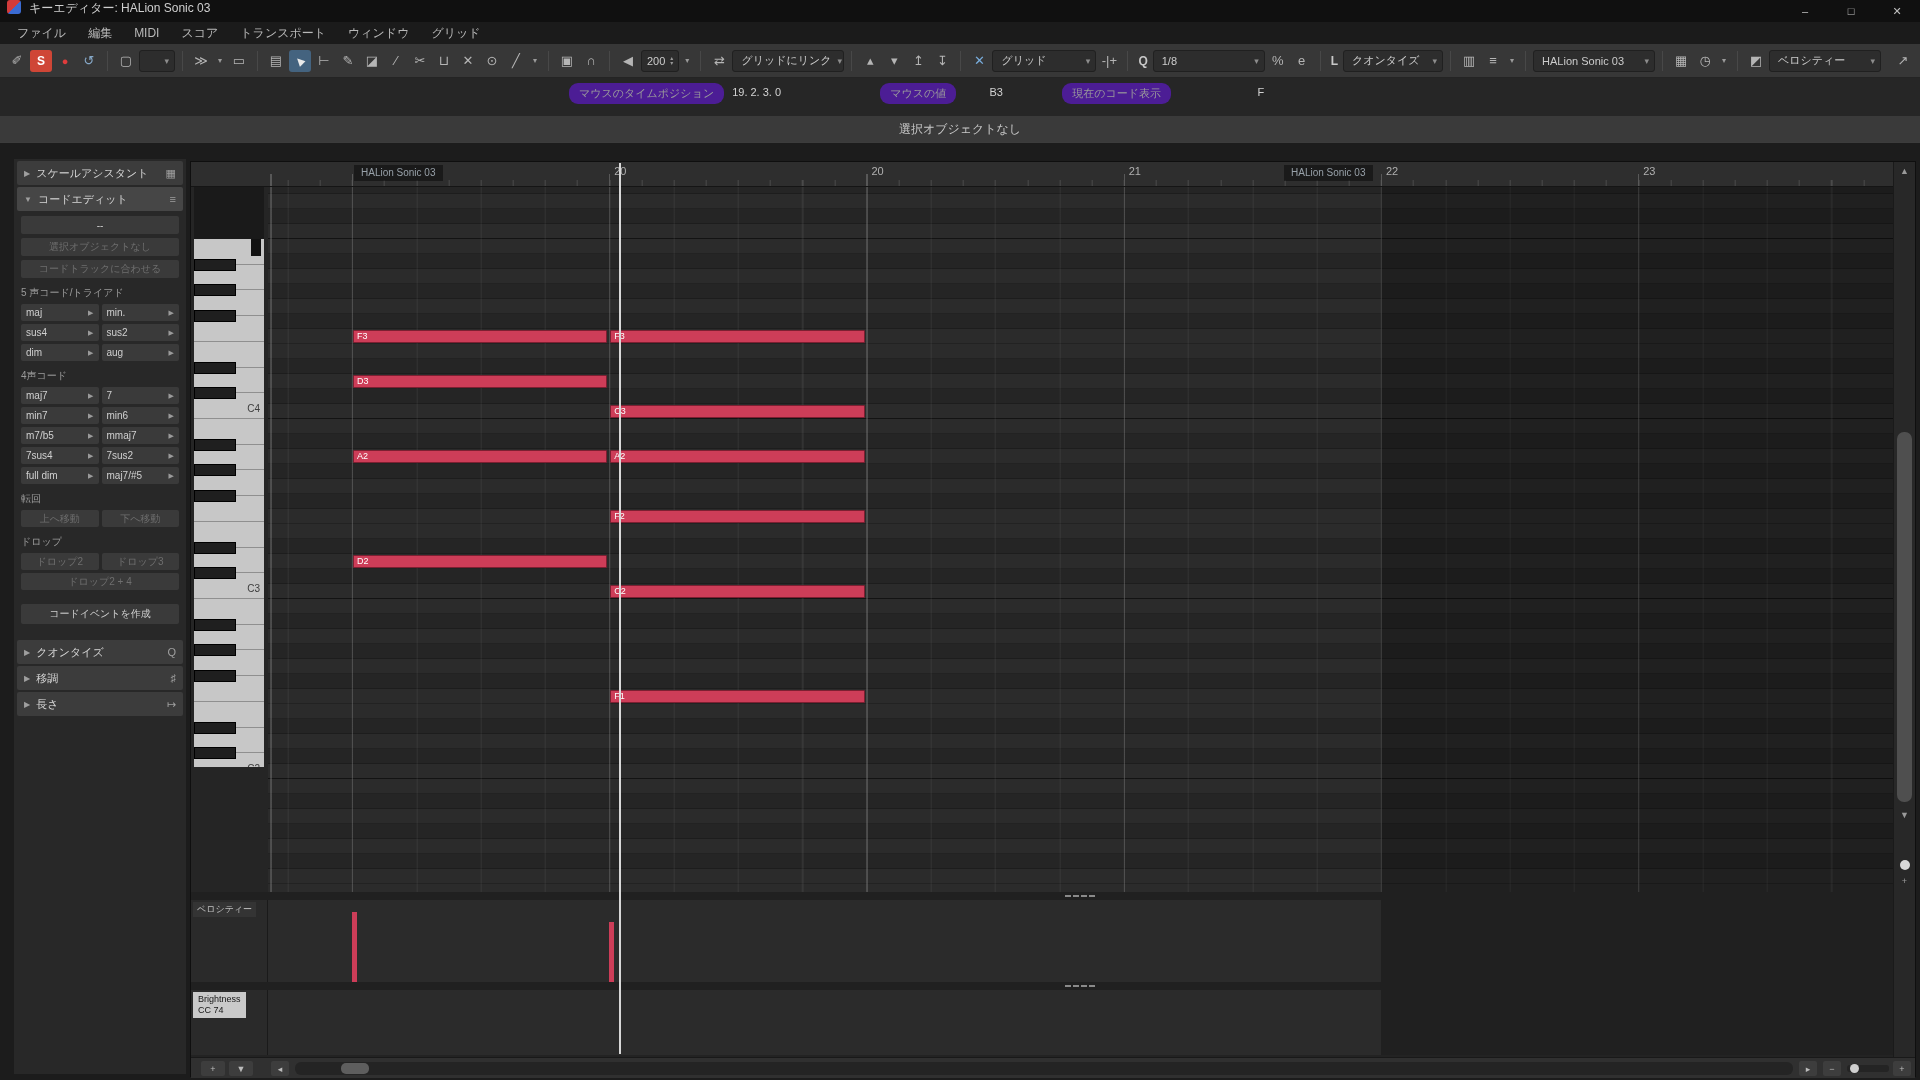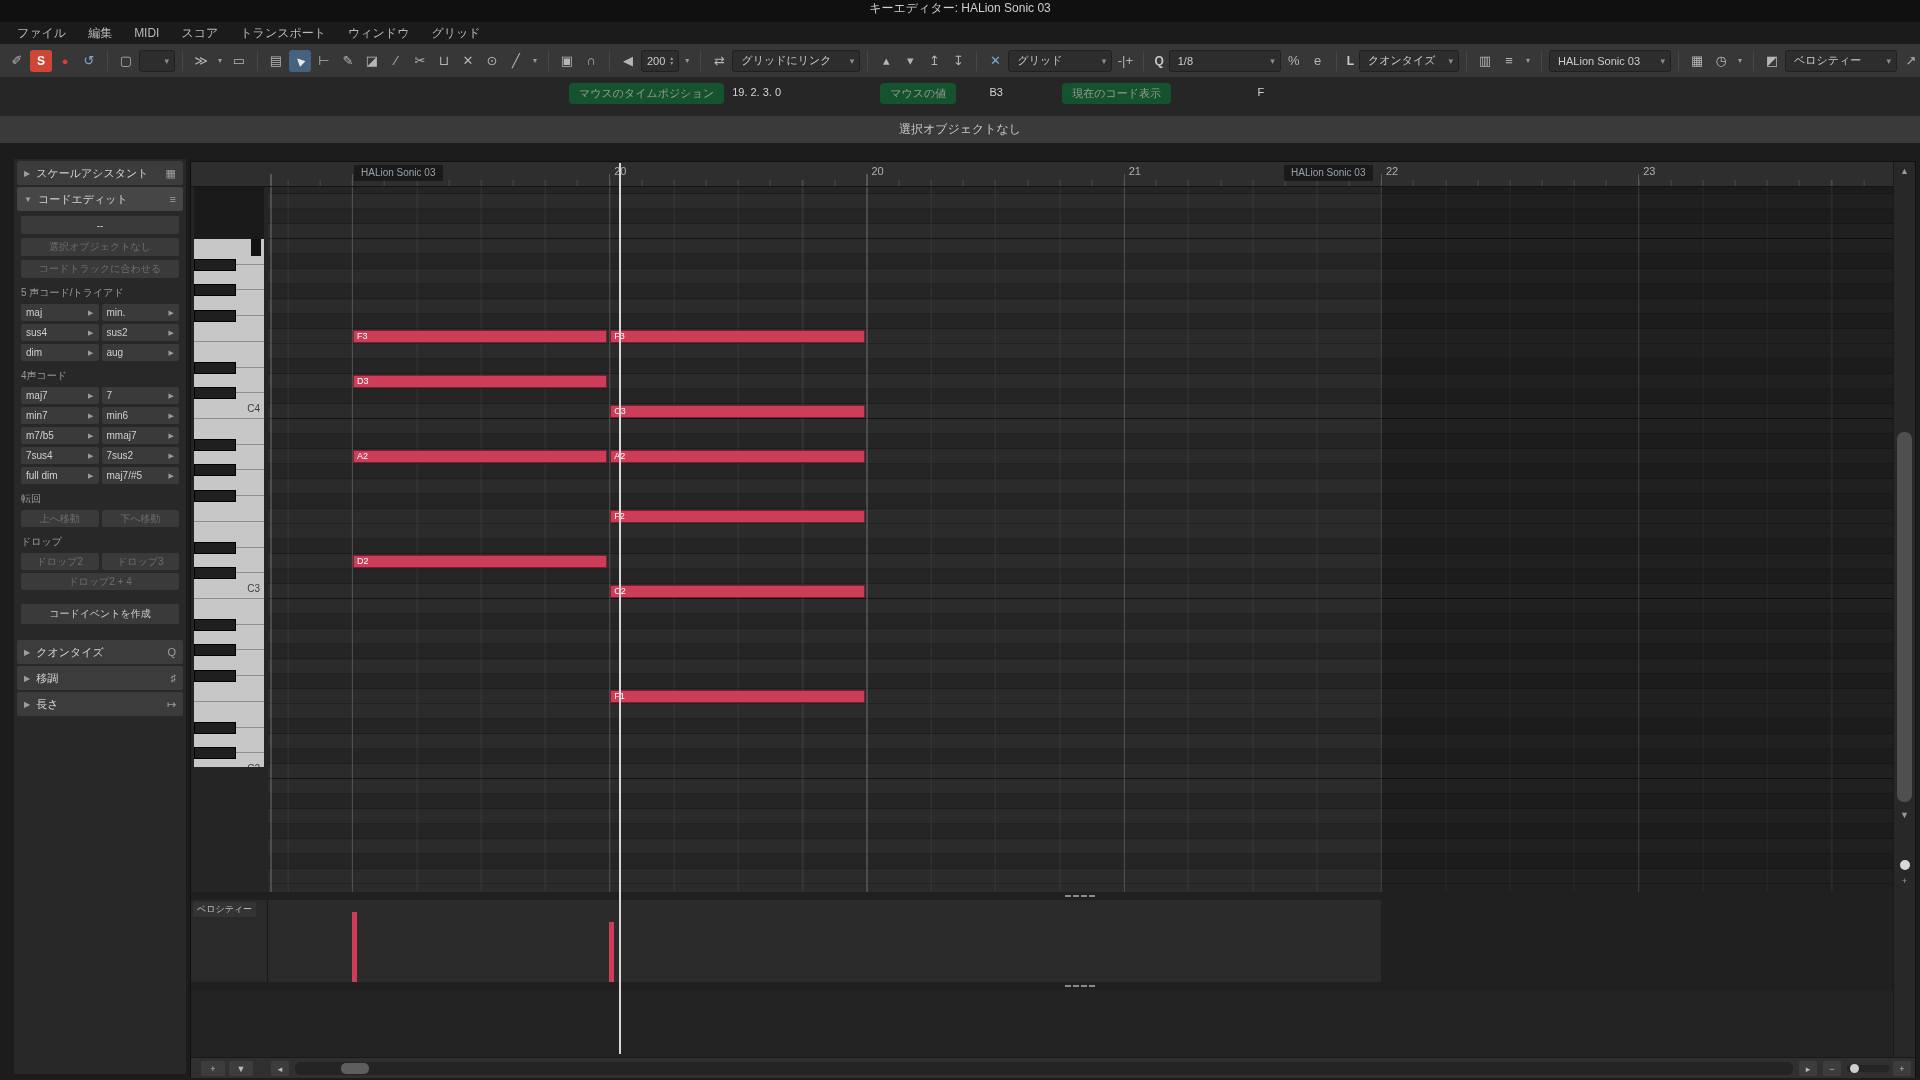--- a/index.html
+++ b/index.html
@@ -1,19 +1,19 @@
 <!DOCTYPE html>
 <html><head>
 <meta charset="utf-8">
 <style>
   *{margin:0;padding:0;box-sizing:border-box;font-family:"Liberation Sans","DejaVu Sans",sans-serif;}
   html,body{width:1920px;height:1080px;background:#141414;overflow:hidden;position:relative;}
 
   
-  .titlebar{position:absolute;top:0;left:0;right:0;height:22px;background:#101010;display:flex;align-items:center;flex-direction:column;}
+  .titlebar{position:absolute;top:0;left:0;right:0;height:22px;background:#101010;display:flex;align-items:flex-start;}
   .app-icon{width:14px;height:14px;margin:0 8px 0 7px;border-radius:3px;background:linear-gradient(135deg,#d23b3b 50%,#3b6bd2 50%);}
   .win-title{color:#cfcfcf;font-size:12px;}
   .win-controls{margin-left:auto;display:flex;height:100%;}
   .win-btn{width:46px;text-align:center;line-height:22px;color:#c0c0c0;font-size:11px;}
 
   
   .menubar{position:absolute;top:22px;left:0;right:0;height:22px;background:#1b1b1b;display:flex;align-items:center;padding-left:6px;}
   .menu-item{color:#b9b9b9;font-size:12px;padding:3px 11px;}
 
   
@@ -30,21 +30,21 @@
   .tb-combo{height:22px;background:#2d2d2d;border:1px solid #202020;border-radius:3px;display:flex;align-items:center;justify-content:space-between;gap:6px;padding:0 5px 0 8px;color:#ccc;font-size:11px;white-space:nowrap;}
   .tb-combo-arrow{color:#8d8d8d;font-size:9px;}
   .tb-spin{height:22px;background:#2d2d2d;border:1px solid #202020;border-radius:3px;display:flex;align-items:center;padding:0 5px;color:#ccc;font-size:11px;gap:5px;}
   .tb-spin-arrows{font-size:6px;line-height:5px;color:#999;text-align:center;}
   .tb-label{color:#c8c8c8;font-size:12px;font-weight:bold;padding:0 3px;}
 
   
   .infoline{position:absolute;top:78px;left:0;right:0;height:38px;background:#262626;}
   .info-fields{display:flex;justify-content:center;gap:26px;padding-top:5px;}
   .info-field{display:flex;align-items:stretch;height:21px;}
-  .info-label{background:#14532d;border-radius:4px;color:#9b9b9b;font-size:11px;padding:3px 10px;white-space:nowrap;}
+  .info-label{background:#4c1d95;border-radius:9px;color:#9b9b9b;font-size:11px;padding:3px 10px;white-space:nowrap;}
   .info-value{color:#d2d2d2;font-size:11px;padding:3px 8px;white-space:nowrap;}
   .statusbar{position:absolute;top:116px;left:0;right:0;height:26px;background:#3a3a3a;color:#c9c9c9;font-size:12px;text-align:center;line-height:26px;}
 
   
   .main{position:absolute;top:142px;left:0;right:0;bottom:0;background:#1c1c1c;border-top:1px solid #3c3c3c;}
 
   
   .inspector{position:absolute;left:14px;top:16px;width:172px;bottom:6px;background:#282828;overflow:hidden;}
   .insp-header{height:24px;background:#3c3c3c;margin:2px 3px 0;display:flex;align-items:center;padding:0 7px;gap:6px;color:#d6d6d6;border-radius:2px;}
   .insp-header.active{background:#464646;}
@@ -231,21 +231,21 @@
       </div>
       <button class="tb-btn mini">
         <span class="g">▾</span>
       </button>
     </div>
     <div class="tb-sep"></div>
     <div class="tb-group">
       <button class="tb-btn ">
         <span class="g">⇄</span>
       </button>
-      <div class="tb-combo" style="width: 128px;">
+      <div class="tb-combo" style="width: 112px;">
         <span class="tb-combo-label">グリッドにリンク</span>
         <span class="tb-combo-arrow">▾</span>
       </div>
     </div>
     <div class="tb-sep"></div>
     <div class="tb-group">
       <button class="tb-btn ">
         <span class="g">▴</span>
       </button>
       <button class="tb-btn ">
@@ -642,20 +642,28 @@
         <div class="afterpart"></div>
       <div class="vbar" style="left: 84px; height: 85%; background: rgb(205, 61, 88);"></div>
           <div class="vbar" style="left: 341.25px; height: 73%; background: rgb(205, 61, 88);"></div>
         </div>
     </div>
 
     <div class="lane-div" style="top:820px">
       <div class="lane-handle"></div>
     </div>
 
+    <div class="lane" style="top:828px;height:65px">
+      <div class="lane-labelcol">
+        <span class="cc-label"><span>Brightness</span><br><span>CC 74</span></span>
+      </div>
+      <div class="lane-content grid-bg">
+        <div class="afterpart"></div>
+      </div>
+    </div>
 
     <div class="cursor"></div>
 
     <div class="bottombar">
       <button class="bb-btn" style="left:10px;width:24px">+</button>
       <button class="bb-btn" style="left:38px;width:24px">▼</button>
       <button class="bb-btn" style="left:80px;width:18px">◂</button>
       <div class="htrack">
         <div class="hthumb"></div>
       </div>

